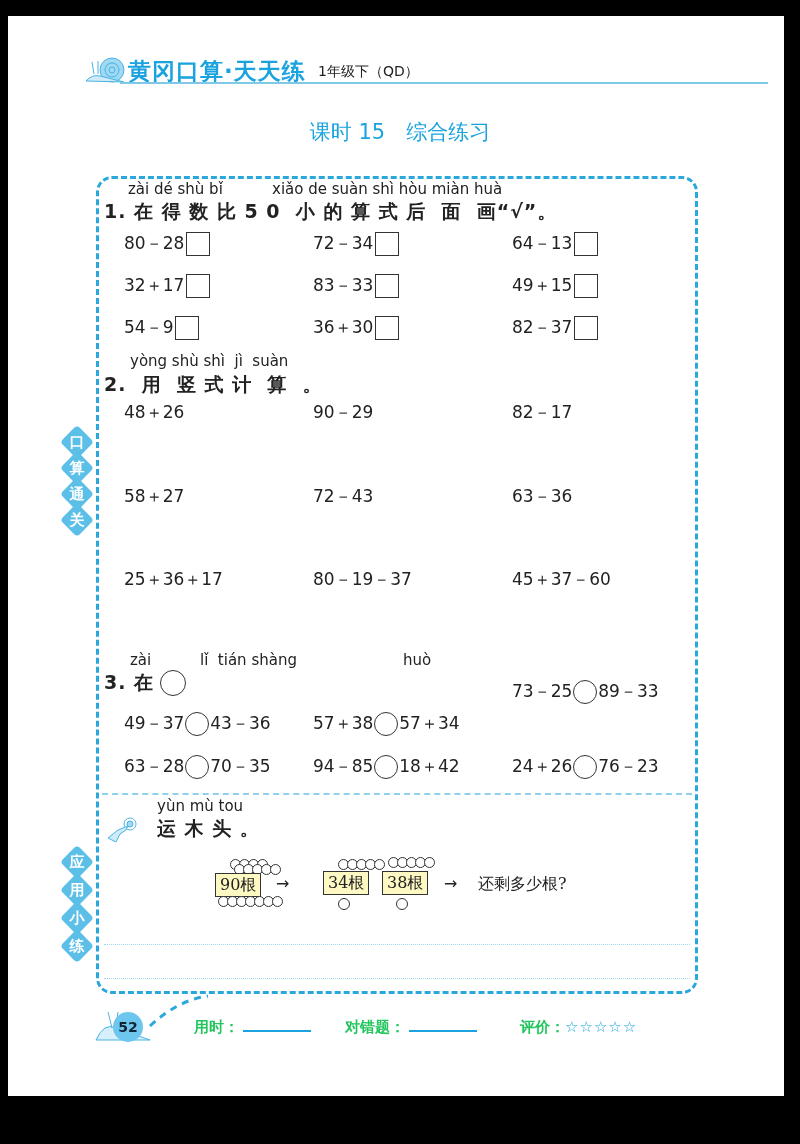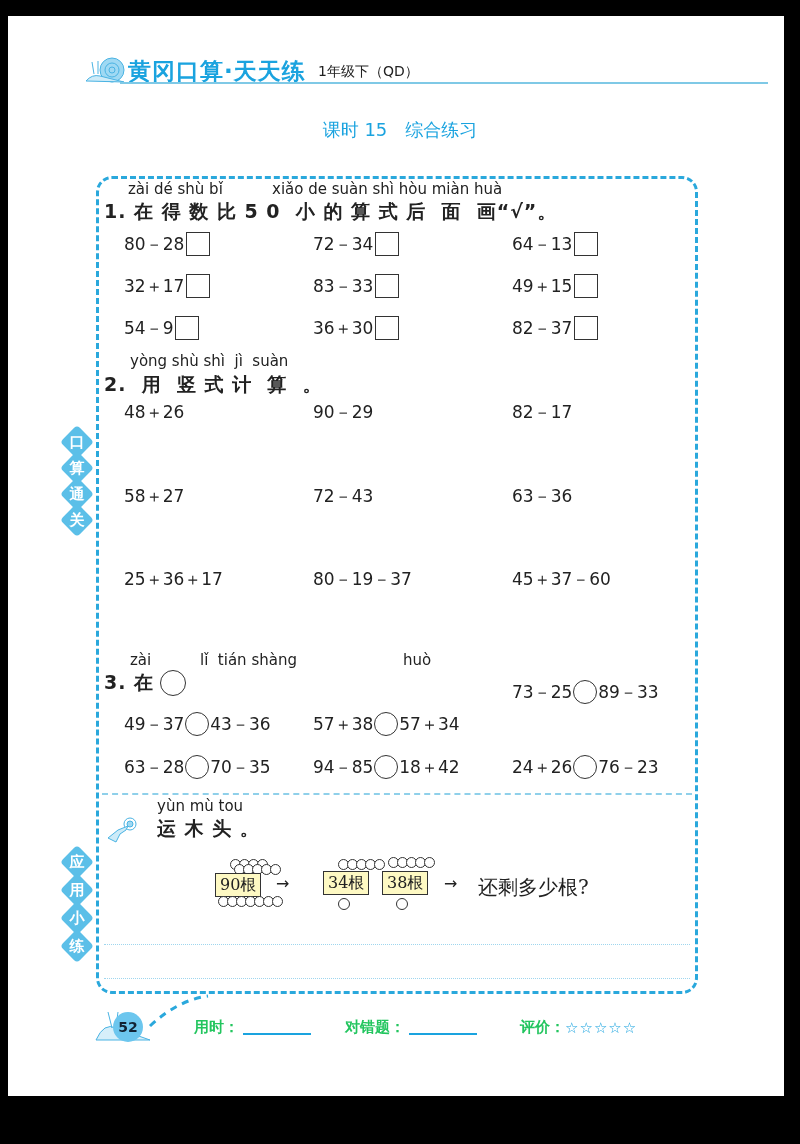--- a/index.html
+++ b/index.html
@@ -6,21 +6,21 @@
   body { width:800px; height:1144px; position:relative; overflow:hidden;
          font-family: "DejaVu Sans", "Liberation Sans", sans-serif; color:#222; }
   .page { position:absolute; left:8px; top:16px; width:776px; height:1080px; background:#fff; }
   .abs { position:absolute; }
 
   
   .brand { left:128px; top:56px; font-size:23px; font-weight:bold; color:#1aa3df; letter-spacing:1px;
            font-family:"DejaVu Sans", sans-serif; }
   .brand-sub { left:318px; top:63px; font-size:14px; color:#222; font-family:"DejaVu Sans", sans-serif; }
   .header-line { left:120px; top:82px; width:648px; height:2px; background:#7fc9e6; }
-  .lesson-title { left:0; width:800px; top:118px; text-align:center; font-size:18px; color:#1aa3df; }
+  .lesson-title { left:0; width:800px; top:118px; text-align:center; font-size:21px; color:#1aa3df; }
 
   
   .frame { left:96px; top:176px; width:602px; height:818px; border:3px dashed #2aa8dc;
            border-radius:16px; box-sizing:border-box; }
   .sep-dashed { left:102px; top:793px; width:590px; border-top:2px dashed #8fd0ea; }
   .ans-line { left:104px; width:586px; border-top:1px dotted #9fd6ee; }
 
   
   .diamond { width:24px; height:24px; background:#5bbfe8; transform:rotate(45deg); border-radius:4px; }
   .diamond-label { width:34px; height:34px; display:flex; align-items:center; justify-content:center;
@@ -29,29 +29,29 @@
   .dwrap .diamond { position:absolute; left:5px; top:5px; }
   .dwrap .diamond-label { position:absolute; left:0; top:0; }
 
   .pinyin { font-size:15px; color:#222; white-space:pre; font-family:"DejaVu Sans", sans-serif; }
   .q-title { font-size:19px; font-weight:bold; white-space:pre; letter-spacing:1px; }
   .expr { font-size:17px; white-space:pre; font-family:"DejaVu Sans", sans-serif; }
   .box { display:inline-block; width:24px; height:24px; border:1.5px solid #333; vertical-align:middle;
          margin-left:2px; box-sizing:border-box; background:#fff; }
   .circ { display:inline-block; width:24px; height:24px; border:1.5px solid #333; border-radius:50%;
           vertical-align:middle; margin:0 1px; box-sizing:border-box; background:#fff; }
-  .row { display:flex; align-items:center; }
+  .row { display:flex; align-items:flex-start; }
 
   
   .cargo { border:1.5px solid #333; background:#fef9c3; font-family:"DejaVu Serif", serif; font-size:16px;
            padding:1px 4px; line-height:20px; }
   .logs { position:absolute; display:flex; gap:0; }
   .log { width:9px; height:9px; border:1px solid #333; border-radius:50%; background:#fff; margin-left:-2px; }
   .arrow { font-size:16px; font-family:"DejaVu Sans", sans-serif; }
-  .question { font-family:"DejaVu Serif", serif; font-size:20px; }
+  .question { font-family:"DejaVu Serif", serif; font-size:16px; }
   .wheel { width:10px; height:10px; border:1.5px solid #333; border-radius:50%; background:#fff; }
 
   
   .page-num { left:113px; top:1012px; width:30px; height:30px; border-radius:50%; background:#6cc6ee;
               font-size:14px; font-weight:bold; color:#123; display:flex; align-items:center; justify-content:center; }
   .footer-text { font-size:15px; font-weight:bold; color:#22c55e; white-space:pre; }
   .blank { display:inline-block; width:68px; border-bottom:2px solid #1aa3df; margin-left:4px; vertical-align:bottom; height:12px;}
   .stars { color:#1aa3df; font-size:15px; letter-spacing:1px; }
 </style>
 </head>

